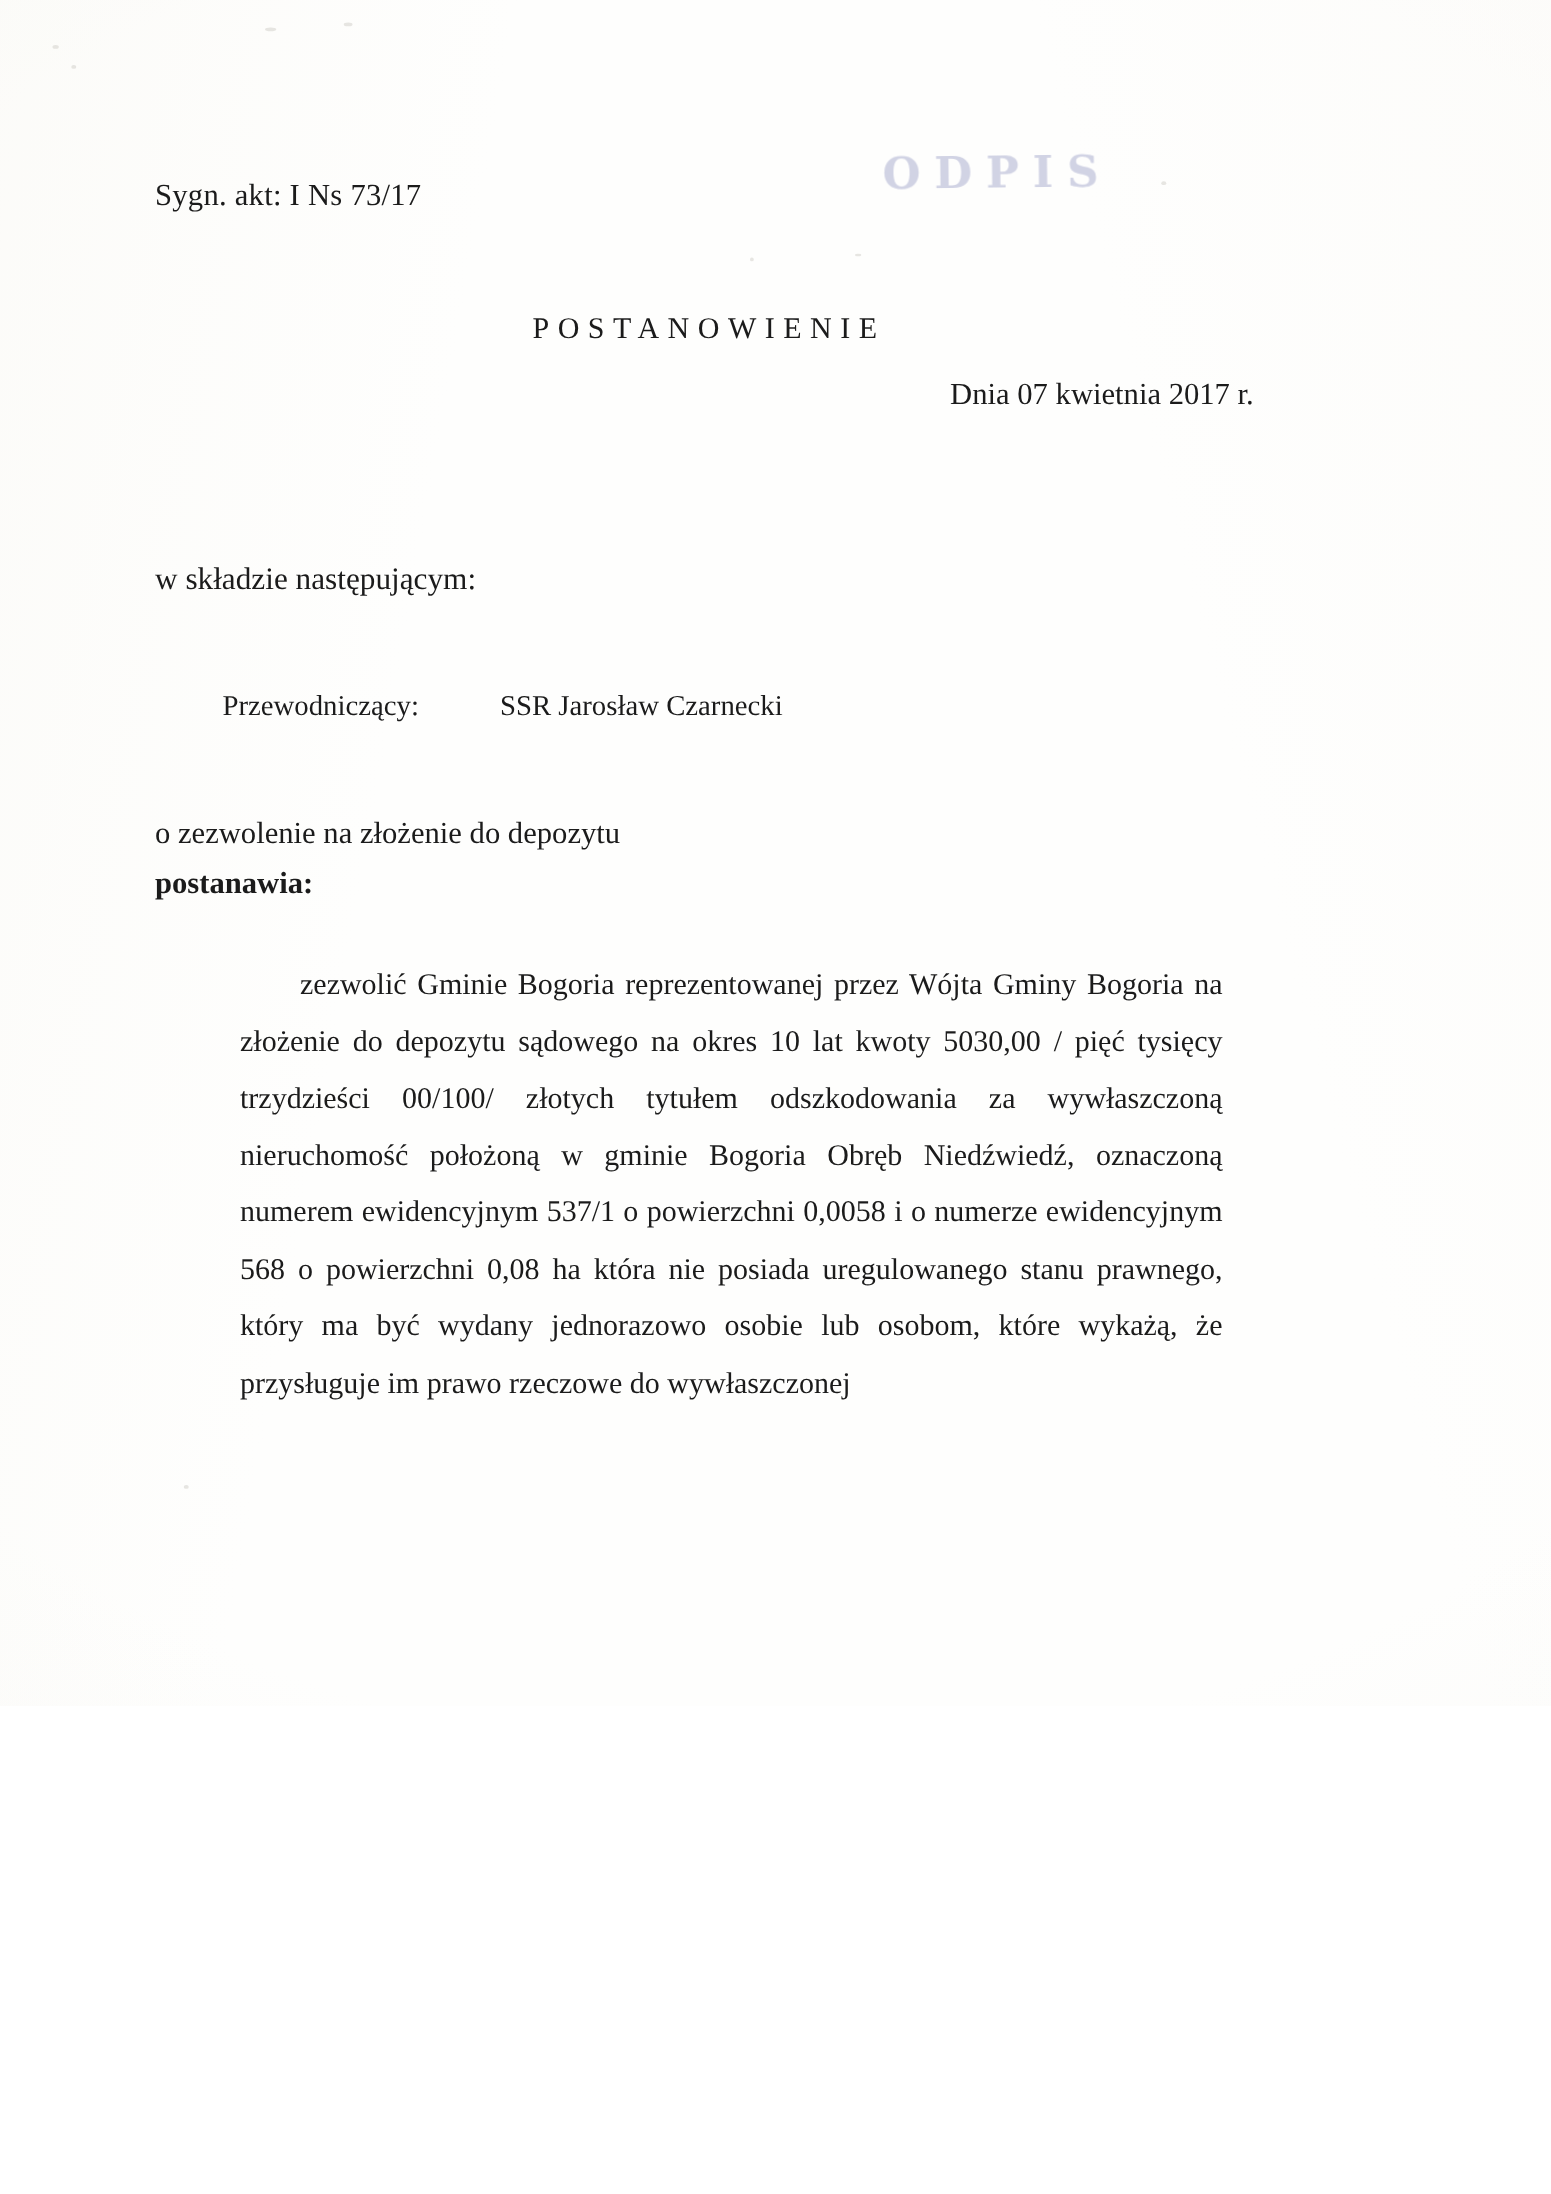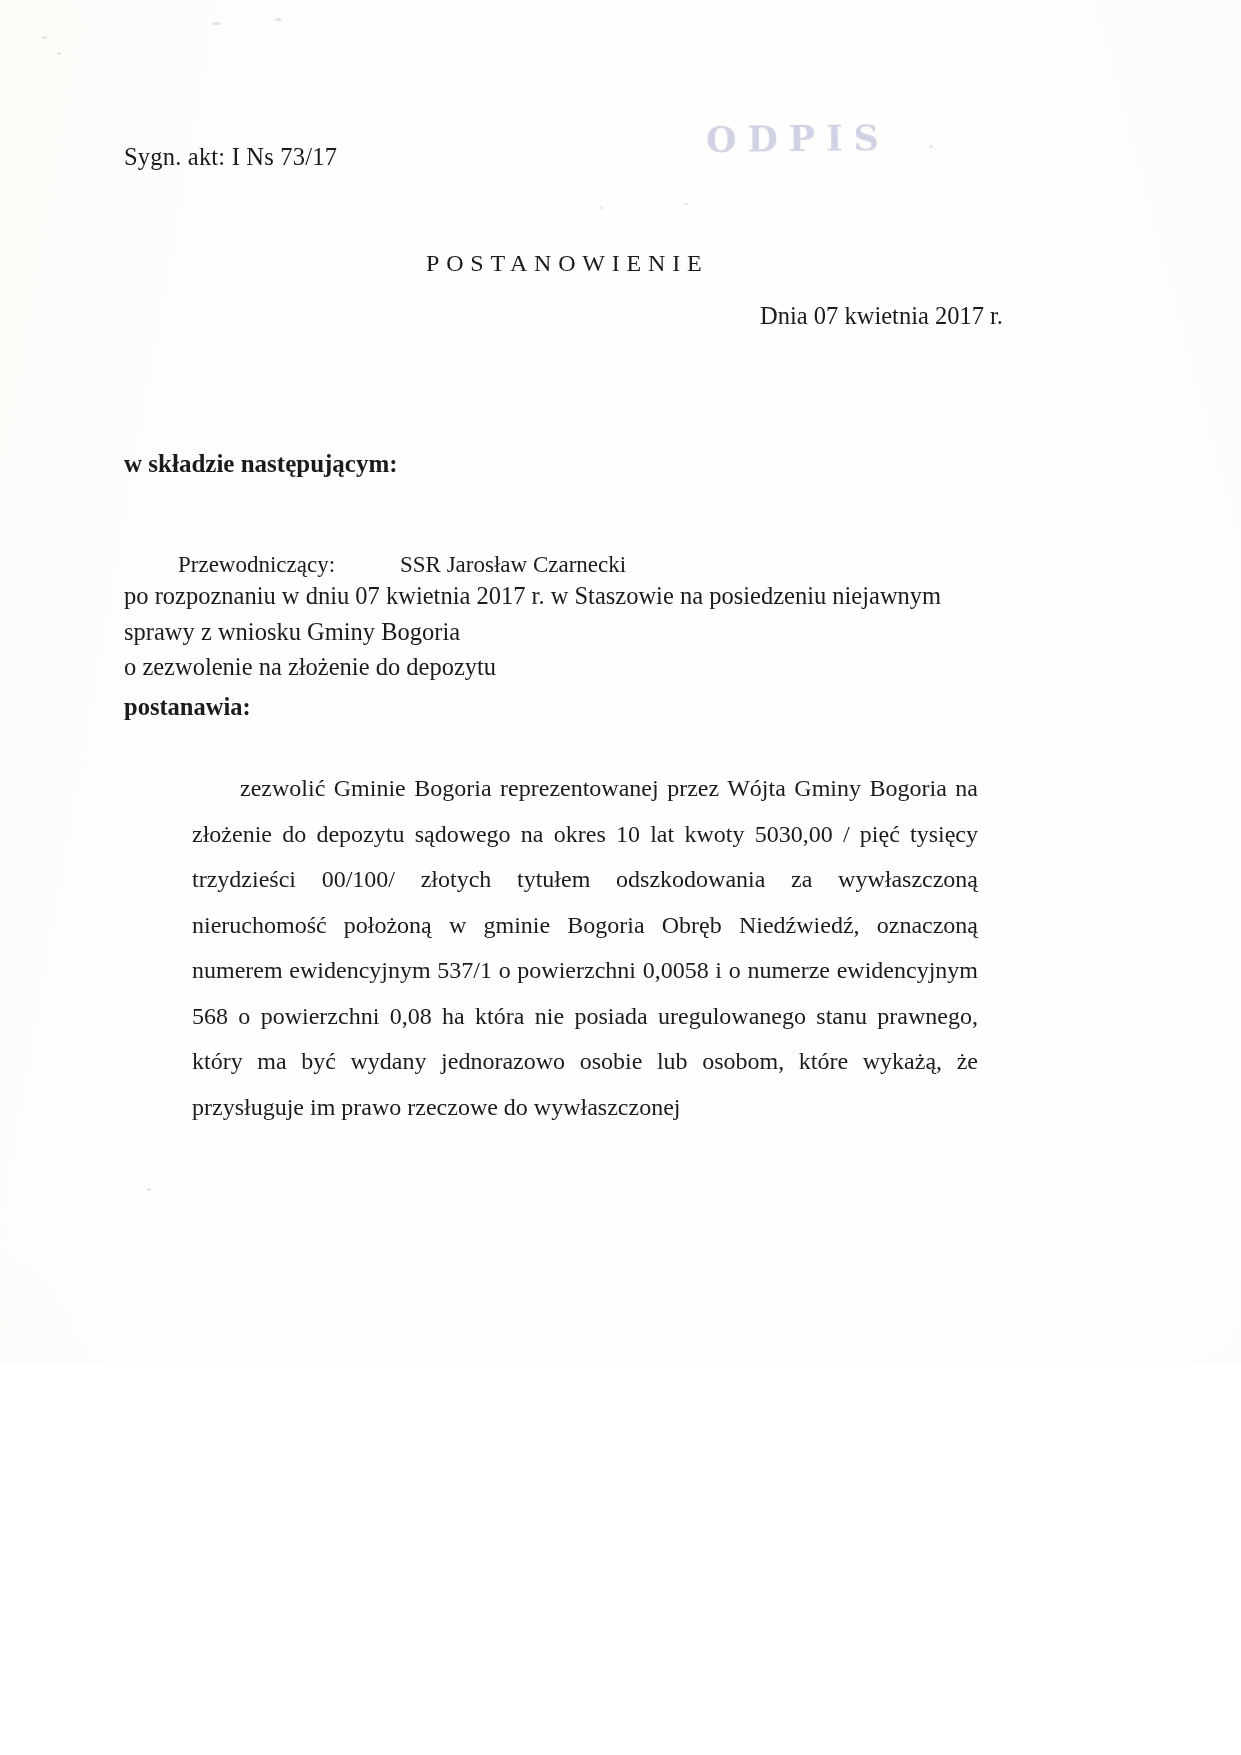--- a/index.html
+++ b/index.html
@@ -90,21 +90,20 @@
     font-size: 25px;
     white-space: nowrap;
   }
 
   .court-composition {
     position: absolute;
     left: 124px;
     top: 450px;
     font-size: 25px;
     white-space: nowrap;
-    font-weight: bold;
   }
 
   .panel-row {
     position: absolute;
     left: 178px;
     top: 552px;
     font-size: 23px;
     white-space: nowrap;
   }
   .panel-role { display: inline-block; width: 222px; }
@@ -184,23 +183,21 @@
 
   <div class="date-line">Dnia 07 kwietnia 2017 r.</div>
 
 
   <div class="court-composition">w składzie następującym:</div>
 
   <div class="panel-row">
     <span class="panel-role">Przewodniczący:</span><span>SSR Jarosław Czarnecki</span>
   </div>
 
-  <div class="after-hearing">po rozpoznaniu w dniu 07 kwietnia 2017 r. w Staszowie na posiedzeniu niejawnym</div>
-
-  <div class="applicant">sprawy z wniosku  Gminy Bogoria</div>
+
 
   <div class="subject">o zezwolenie na złożenie do depozytu</div>
 
   <div class="decides">postanawia:</div>
 
   <div class="body-block">
     <span>zezwolić Gminie Bogoria  reprezentowanej przez Wójta Gminy Bogoria na złożenie do depozytu sądowego na okres 10 lat kwoty 5030,00 / pięć tysięcy trzydzieści 00/100/ złotych tytułem odszkodowania za wywłaszczoną nieruchomość położoną w gminie Bogoria Obręb Niedźwiedź, oznaczoną numerem ewidencyjnym 537/1 o powierzchni 0,0058 i o numerze ewidencyjnym 568 o powierzchni  0,08 ha która nie posiada  uregulowanego stanu prawnego, który ma być wydany jednorazowo osobie lub osobom, które wykażą, że przysługuje im prawo rzeczowe do wywłaszczonej</span>
   </div>
 
 </div>

